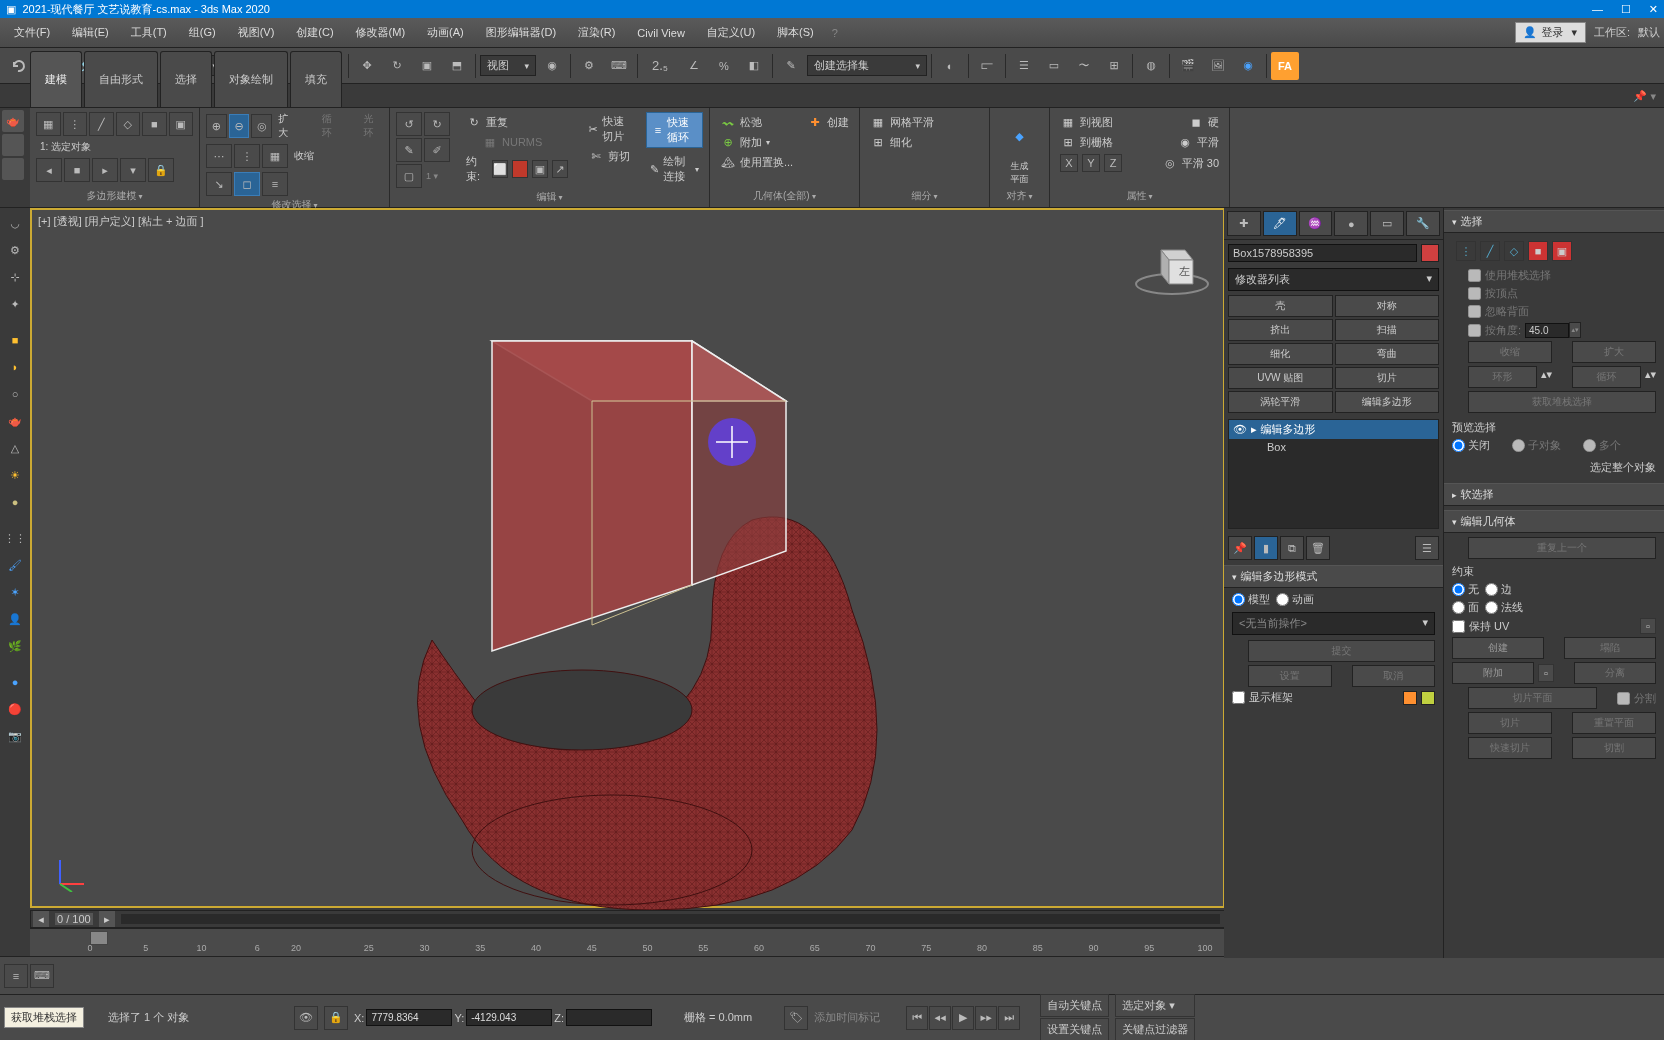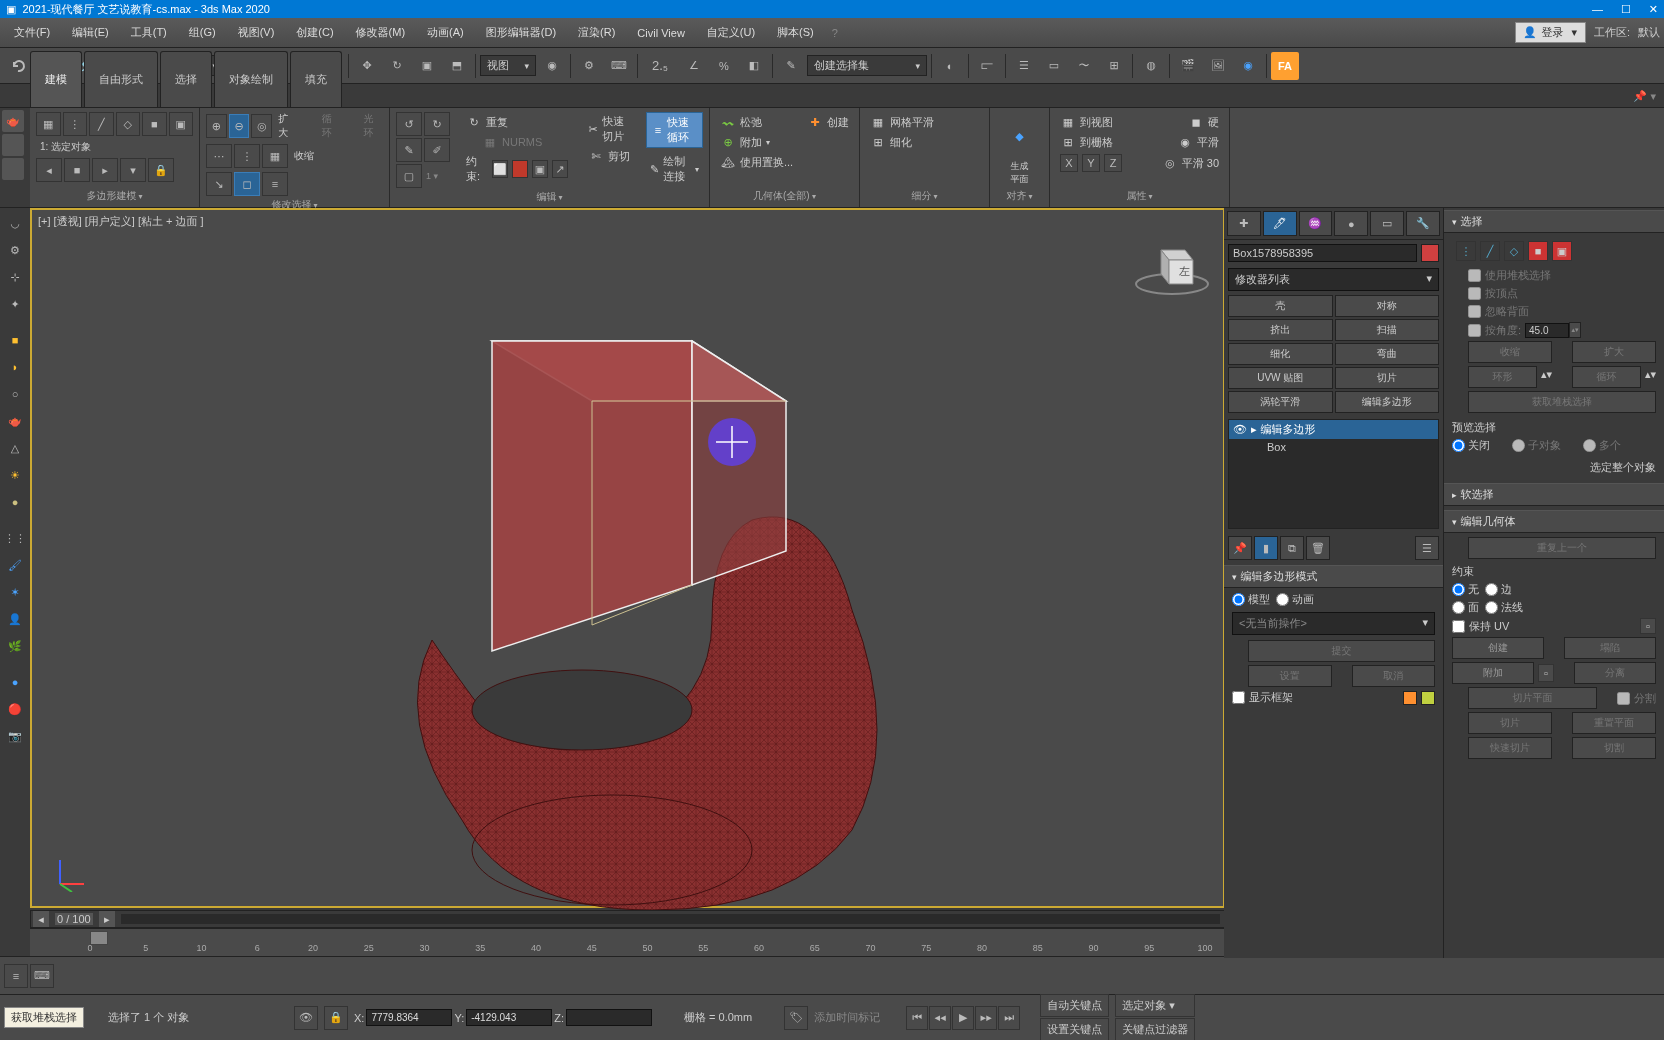--- a/index.html
+++ b/index.html
@@ -488,21 +488,21 @@
   <div class="tbtn">▸</div>
   <div style="flex:1;height:10px;background:#2a2a2a;margin:0 4px"></div>
 </div>
 <div class="time-ruler">
   <div class="time-slider"></div>
   <div class="ticks" id="ruler-ticks">
       <div class="tick" style="left: 60px;">0</div>
       <div class="tick" style="left: 115.75px;">5</div>
       <div class="tick" style="left: 171.5px;">10</div>
       <div class="tick" style="left: 227.25px;">6</div>
-      <div class="tick" style="left: 283px;">20</div>
+      <div class="tick" style="left: 266px;">20</div>
       <div class="tick" style="left: 338.75px;">25</div>
       <div class="tick" style="left: 394.5px;">30</div>
       <div class="tick" style="left: 450.25px;">35</div>
       <div class="tick" style="left: 506px;">40</div>
       <div class="tick" style="left: 561.75px;">45</div>
       <div class="tick" style="left: 617.5px;">50</div>
       <div class="tick" style="left: 673.25px;">55</div>
       <div class="tick" style="left: 729px;">60</div>
       <div class="tick" style="left: 784.75px;">65</div>
       <div class="tick" style="left: 840.5px;">70</div>

